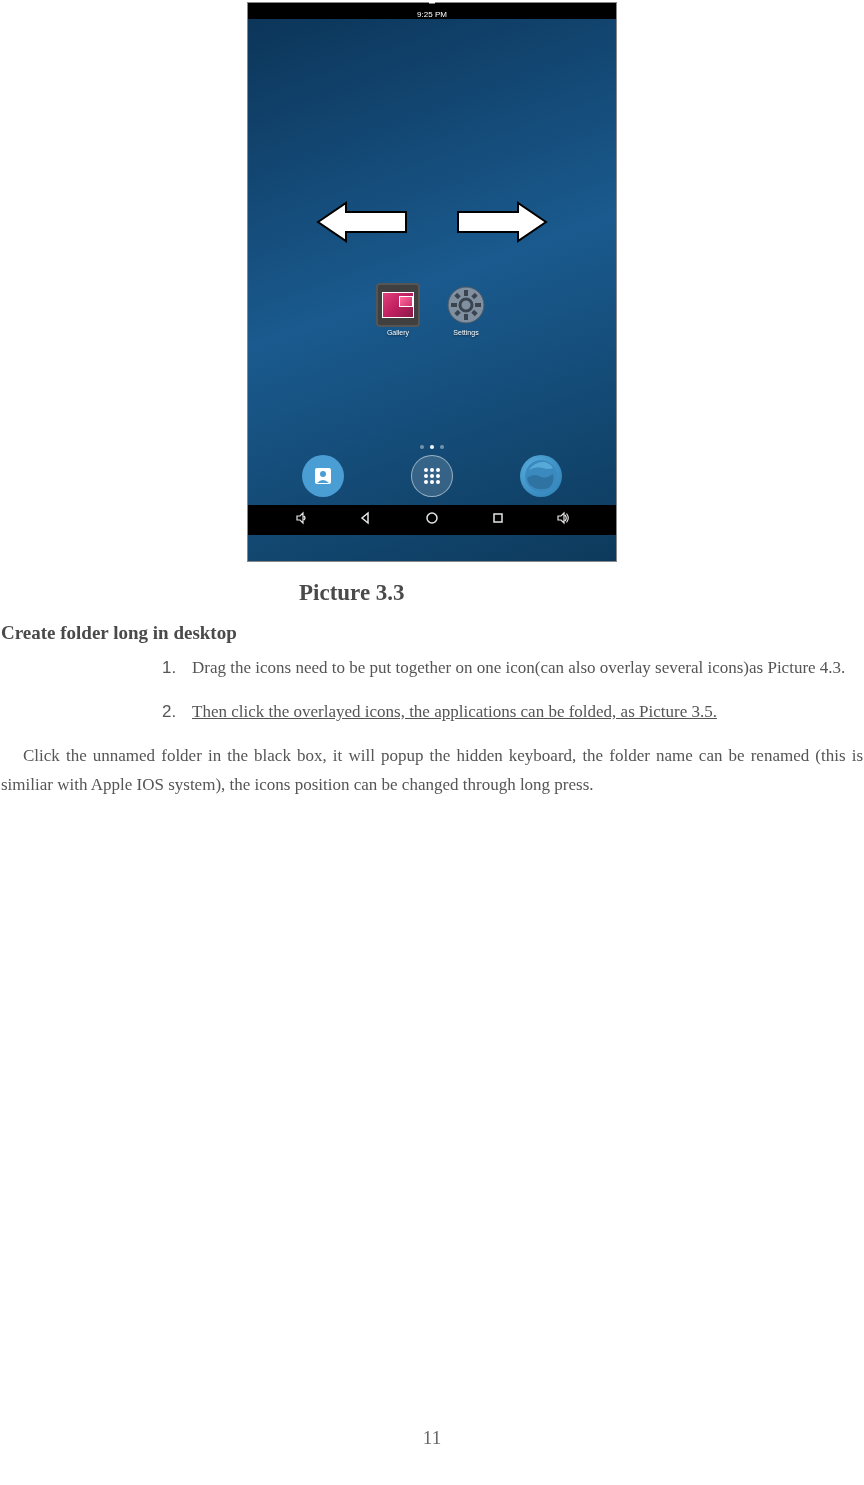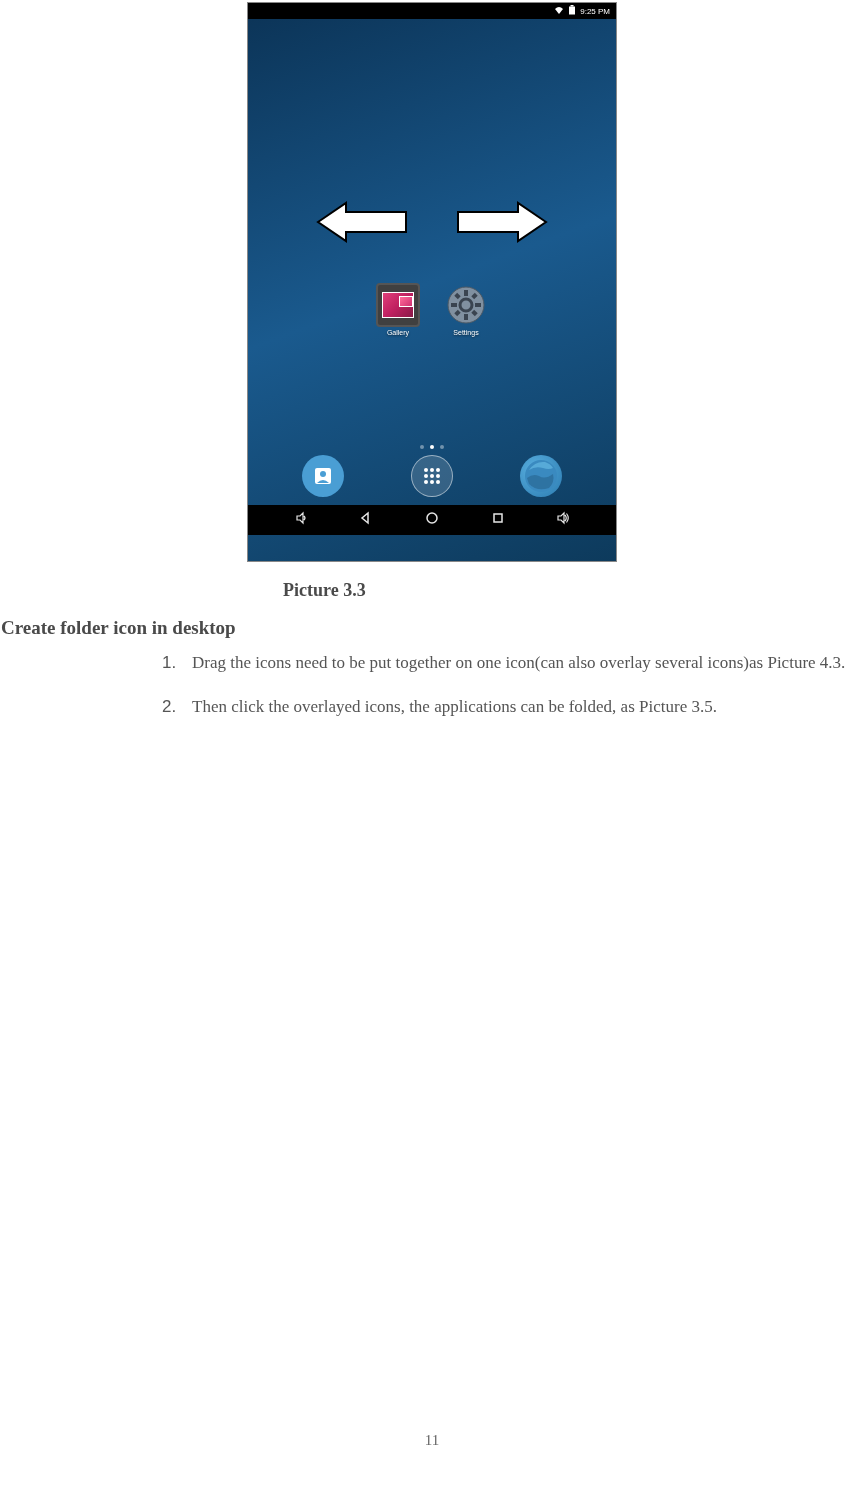--- a/index.html
+++ b/index.html
@@ -31,20 +31,21 @@
       border: 1px solid #888;
     }
     .status-bar {
       height: 16px;
       background: #000;
       display: flex;
       justify-content: flex-end;
       align-items: center;
       padding: 0 6px;
       gap: 4px;
+      flex-direction: column;
     }
     .status-bar span {
       color: #fff;
       font-size: 8px;
       font-family: sans-serif;
     }
     .wallpaper-area {
       height: 486px;
       position: relative;
     }
@@ -171,23 +172,23 @@
       align-items: center;
       padding: 0 20px;
     }
     .nav-icon {
       color: #fff;
       font-size: 14px;
       opacity: 0.9;
     }
     .caption {
       text-align: left;
-      margin: 18px 0 16px 0;
+      margin: 18px 0 16px 16px;
       padding-left: 283px;
-      font-size: 18px;
+      font-size: 23px;
       font-weight: bold;
       color: #4a4a4a;
     }
     .heading-1 {
       font-size: 20px;
       font-weight: bold;
       color: #4a4a4a;
       margin: 0 0 12px 0;
       padding: 0 1px;
     }
@@ -213,37 +214,38 @@
       font-family: Arial, sans-serif;
       min-width: 30px;
       padding-right: 4px;
     }
     .list-text-1 {
       text-align: justify;
       flex: 1;
     }
     .list-text-2 {
       flex: 1;
+      text-decoration: underline;
     }
     .body-para {
       font-size: 17px;
       color: #555;
       line-height: 1.7;
       text-align: justify;
       padding: 0 1px;
       text-indent: 22px;
       margin-top: 2px;
     }
     .page-number {
       position: absolute;
       bottom: 36px;
       left: 0;
       right: 0;
       text-align: center;
-      font-size: 15px;
+      font-size: 19px;
       color: #666;
     }
   </style>
 </head>
 <body>
 
 <div class="page-content">
 
   <div class="screenshot-container">
     <div class="tablet-screen">
@@ -364,29 +366,30 @@
           <svg width="14" height="14" viewBox="0 0 14 14">
               <path d="M2 5 L5 5 L8 2 L8 12 L5 9 L2 9 Z M9 4 Q11.5 7 9 10 M10.5 2.5 Q14 7 10.5 11.5" fill="none" stroke="#fff" stroke-width="1.2"></path>
             </svg>
         </span>
       </div>
     </div>
   </div>
 
   <div class="caption">Picture 3.3</div>
 
-  <div class="heading-2">Create folder icon in desktop</div>
+  <div class="heading-2">Create folder long in desktop</div>
 
   <div class="ordered-list">
     <div class="list-item">
       <div class="list-num">1.</div>
       <div class="list-text-1">Drag the icons need to be put together on one icon(can also overlay several icons)as Picture 4.3.</div>
     </div>
     <div class="list-item">
       <div class="list-num">2.</div>
       <div class="list-text-2">Then click the overlayed icons, the applications can be folded, as Picture 3.5.</div>
     </div>
   </div>
 
+  <div class="body-para">Click the unnamed folder in the black box, it will popup the hidden keyboard, the folder name can be renamed (this is similiar with Apple IOS system), the icons position can be changed through long press.</div>
 
 </div>
 
 <div class="page-number">11</div>
 
 </body></html>

